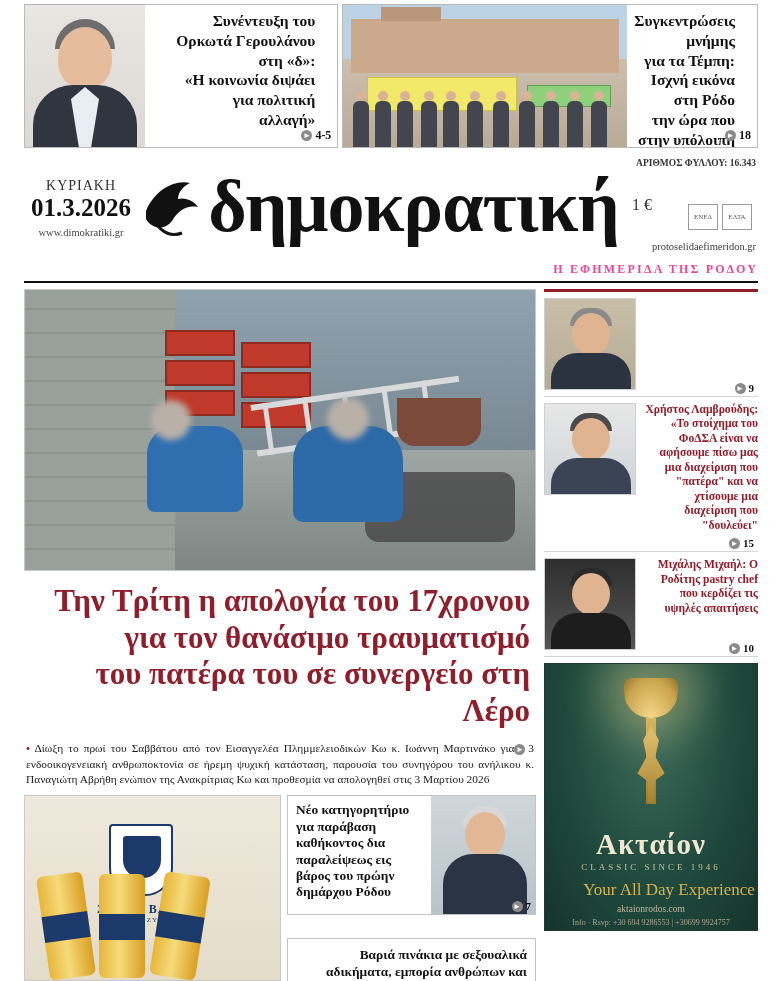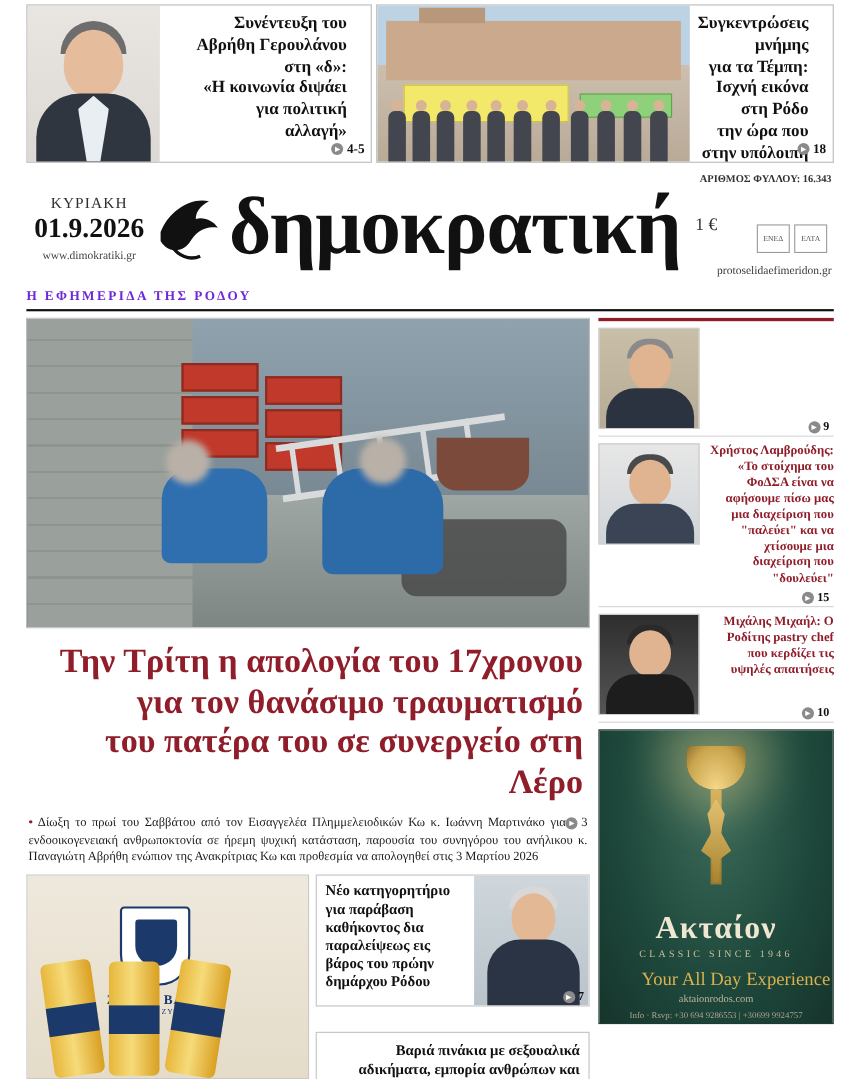--- a/index.html
+++ b/index.html
@@ -123,25 +123,25 @@
     padding-right: 4px;
     position: relative;
     height: 100%;
   }
   .mh-right .issue { position: absolute; top: 6px; right: 2px; font-size: 9.5px; font-weight: bold; }
   .mh-right .price { position: absolute; top: 44px; right: 106px; font-size: 16px; }
   .mh-right .protoselida { position: absolute; bottom: 8px; right: 2px; font-size: 10.5px; color: #3a3a3a; }
   .mh-right .boxes { position: absolute; top: 52px; right: 6px; display: flex; gap: 4px; }
   .mh-right .bx { width: 30px; height: 26px; border: 1px solid #9a9a9a; font-size: 7px; display:flex; align-items:center; justify-content:center; color:#555; }
   .tagline {
-    text-align: left;
+    text-align: right;
     font-size: 12px;
     letter-spacing: 2.2px;
     font-weight: bold;
-    color: #6d28d9;
+    color: #ec4899;
     padding: 2px 0 4px;
   }
   .rule { height: 2px; background: #111; }
 
   
   .body-grid { display: flex; gap: 8px; padding-top: 6px; }
   .col-main { width: 512px; }
   .col-side { width: 250px; }
 
   .lead-photo {
@@ -310,21 +310,21 @@
       <div class="teaser-photo">
         <div class="portrait-a">
           <div class="hair"></div>
             <div class="head"></div>
             <div class="body"></div>
             <div class="shirt"></div>
         </div>
       </div>
       <div class="teaser-text">
         <span>Συνέντευξη του</span>
-        <span>Αβρήθη Γερουλάνου</span>
+        <span>Ορκωτά Γερουλάνου</span>
         <span>στη «δ»:</span>
         <span>«Η κοινωνία διψάει</span>
         <span>για πολιτική</span>
         <span>αλλαγή»</span>
       </div>
       <div class="pagebadge">
         <span class="arrow">►</span>
         <span>4-5</span>
       </div>
     </div>
@@ -358,21 +358,21 @@
       <div class="pagebadge">
         <span class="arrow">►</span>
         <span>18</span>
       </div>
     </div>
   </div>
 
   <div class="masthead">
     <div class="mh-left">
       <div class="day">ΚΥΡΙΑΚΗ</div>
-      <div class="date">01.9.2026</div>
+      <div class="date">01.3.2026</div>
       <div class="site">www.dimokratiki.gr</div>
     </div>
     <div class="mh-center">
       <div class="logo-bird">
         <svg viewBox="0 0 66 70" width="66" height="70">
           <path d="M8 40 C16 20, 36 8, 52 12 C44 16, 40 22, 40 28 C48 26, 56 30, 60 36 C48 34, 40 40, 34 50 C26 60, 14 58, 8 48 Z" fill="#111"></path>
           <circle cx="47" cy="19" r="1.6" fill="#fff"></circle>
           <path d="M18 52 C24 62, 34 66, 44 62" stroke="#111" stroke-width="3" fill="none"></path>
         </svg>
       </div>
@@ -505,21 +505,21 @@
 
       <div class="side-item">
         <div class="si-photo">
           <div class="si-portrait">
               <div class="bg2"></div>
               <div class="hr" style="background:#4a4a4a"></div>
               <div class="hd"></div>
               <div class="bd" style="background:#3a4454"></div>
             </div>
         </div>
-        <div class="si-text">Χρήστος Λαμβρούδης: «Το στοίχημα του ΦοΔΣΑ είναι να αφήσουμε πίσω μας μια διαχείριση που "παλεύει" και να χτίσουμε μια διαχείριση που "δουλεύει"</div>
+        <div class="si-text">Χρήστος Λαμβρούδης: «Το στοίχημα του ΦοΔΣΑ είναι να αφήσουμε πίσω μας μια διαχείριση που "πατέρα" και να χτίσουμε μια διαχείριση που "δουλεύει"</div>
         <div class="pg-corner">
           <span class="arrow">►</span>
           <span>15</span>
         </div>
       </div>
 
       <div class="side-item">
         <div class="si-photo">
           <div class="si-portrait">
               <div class="bg3"></div>

